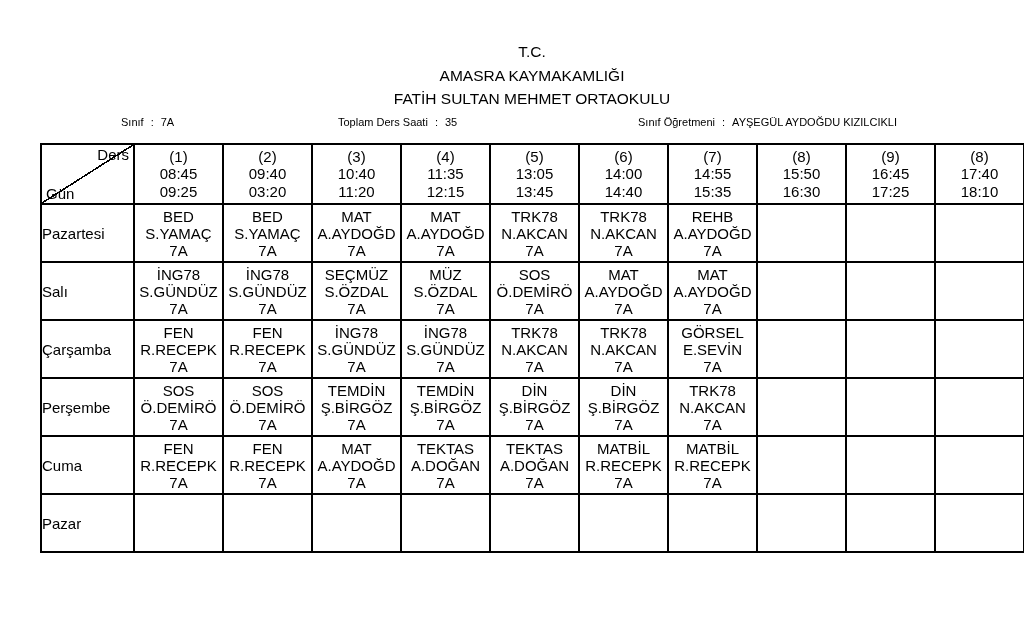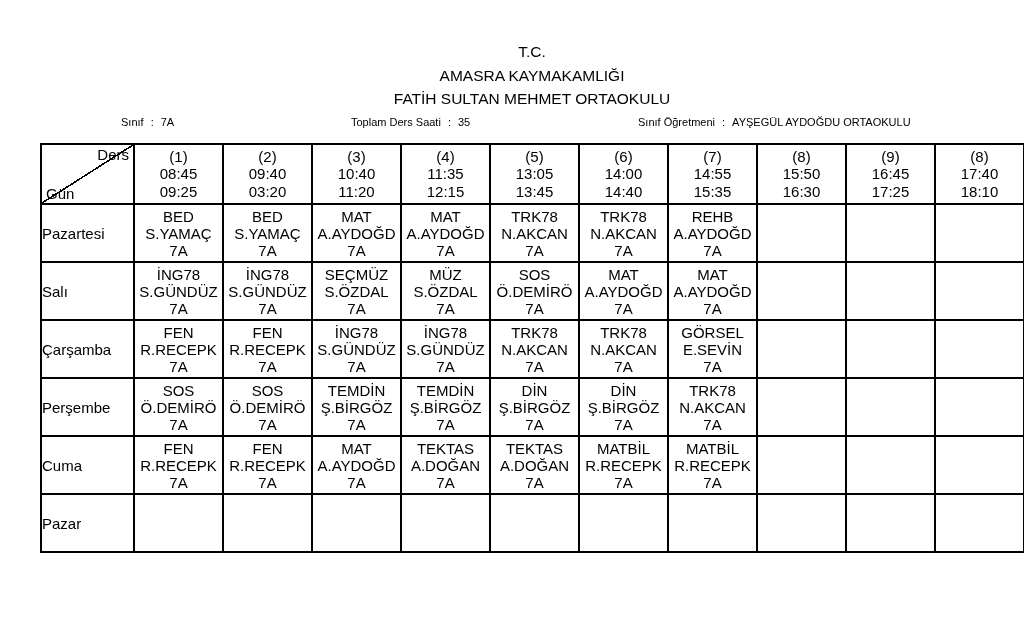--- a/index.html
+++ b/index.html
@@ -5,21 +5,21 @@
   * { margin:0; padding:0; box-sizing:border-box; }
   html,body { width:1024px; height:620px; background:#ffffff; overflow:hidden; }
   body { font-family:"Liberation Sans","DejaVu Sans",sans-serif; color:#000; position:relative; }
 
   .titles { position:absolute; top:40px; left:20px; width:1024px; text-align:center;
             font-size:15.5px; line-height:23.5px; }
 
   .info-row { position:absolute; top:116px; left:0; width:1024px; font-size:11px; height:20px;margin-left:8px; }
   .info-item { position:absolute; white-space:nowrap; top:0; }
   .info-class   { left:113px; }
-  .info-total   { left:343px; }
+  .info-total   { left:330px; }
   .info-teacher { left:630px; }
   .colon { display:inline-block; margin:0 7px; }
 
   table.grid { position:absolute; top:143px; left:40px; border-collapse:collapse;
                table-layout:fixed; width:983px; }
   col.day-col { width:93px; }
   col.p-col   { width:89px; }
   th, td { border:2px solid #000; font-weight:normal; font-size:15px;
            text-align:center; vertical-align:middle; padding:0; overflow:hidden; }
   thead tr { height:60px; }
@@ -46,21 +46,21 @@
 </div>
 
 <div class="info-row">
   <div class="info-item info-class">
     <span>Sınıf</span><span class="colon">:</span><span>7A</span>
   </div>
   <div class="info-item info-total">
     <span>Toplam Ders Saati</span><span class="colon">:</span><span>35</span>
   </div>
   <div class="info-item info-teacher">
-    <span>Sınıf Öğretmeni</span><span class="colon">:</span><span>AYŞEGÜL AYDOĞDU ORTAOKULU</span>
+    <span>Sınıf Öğretmeni</span><span class="colon">:</span><span>AYŞEGÜL AYDOĞDU KIZILCIKLI</span>
   </div>
 </div>
 
 <table class="grid">
   <colgroup>
     <col class="day-col">
     <col class="p-col">
       <col class="p-col">
       <col class="p-col">
       <col class="p-col">

